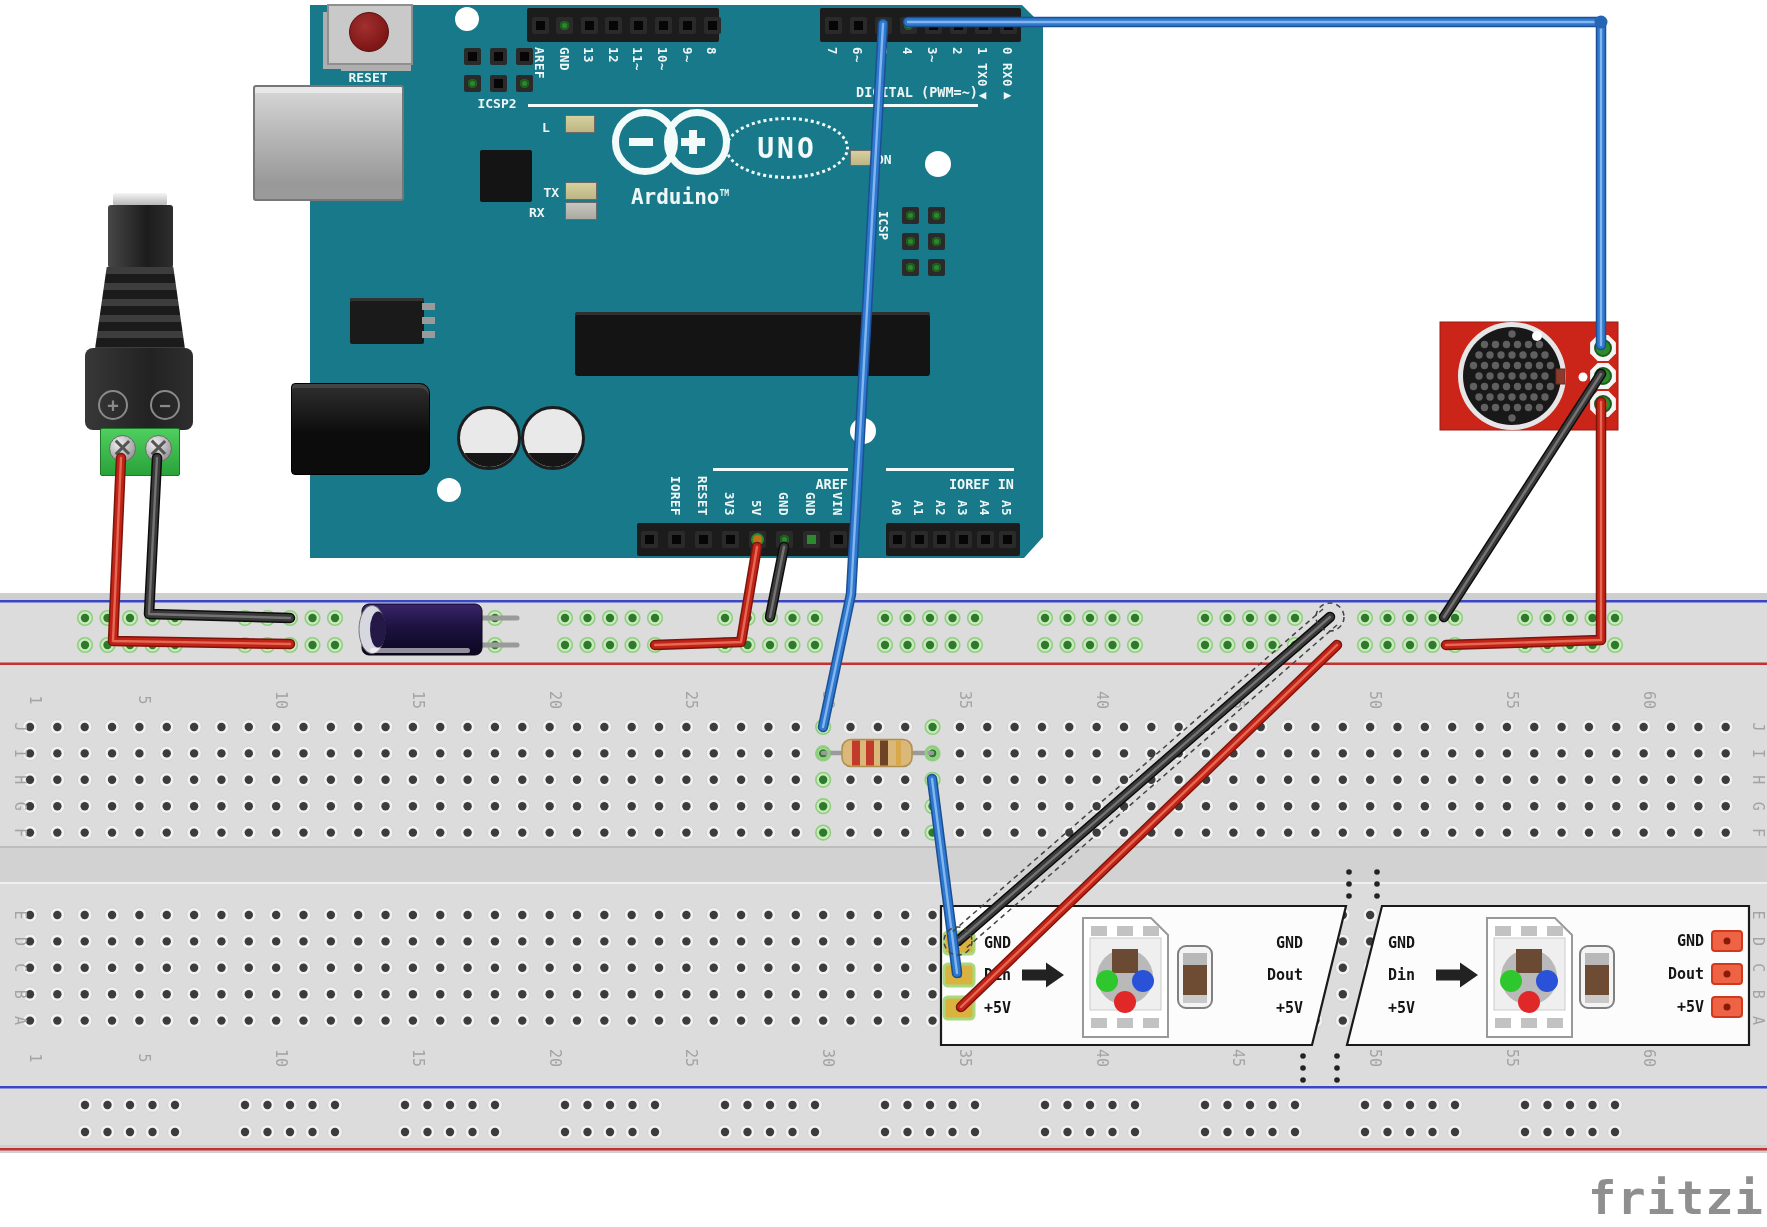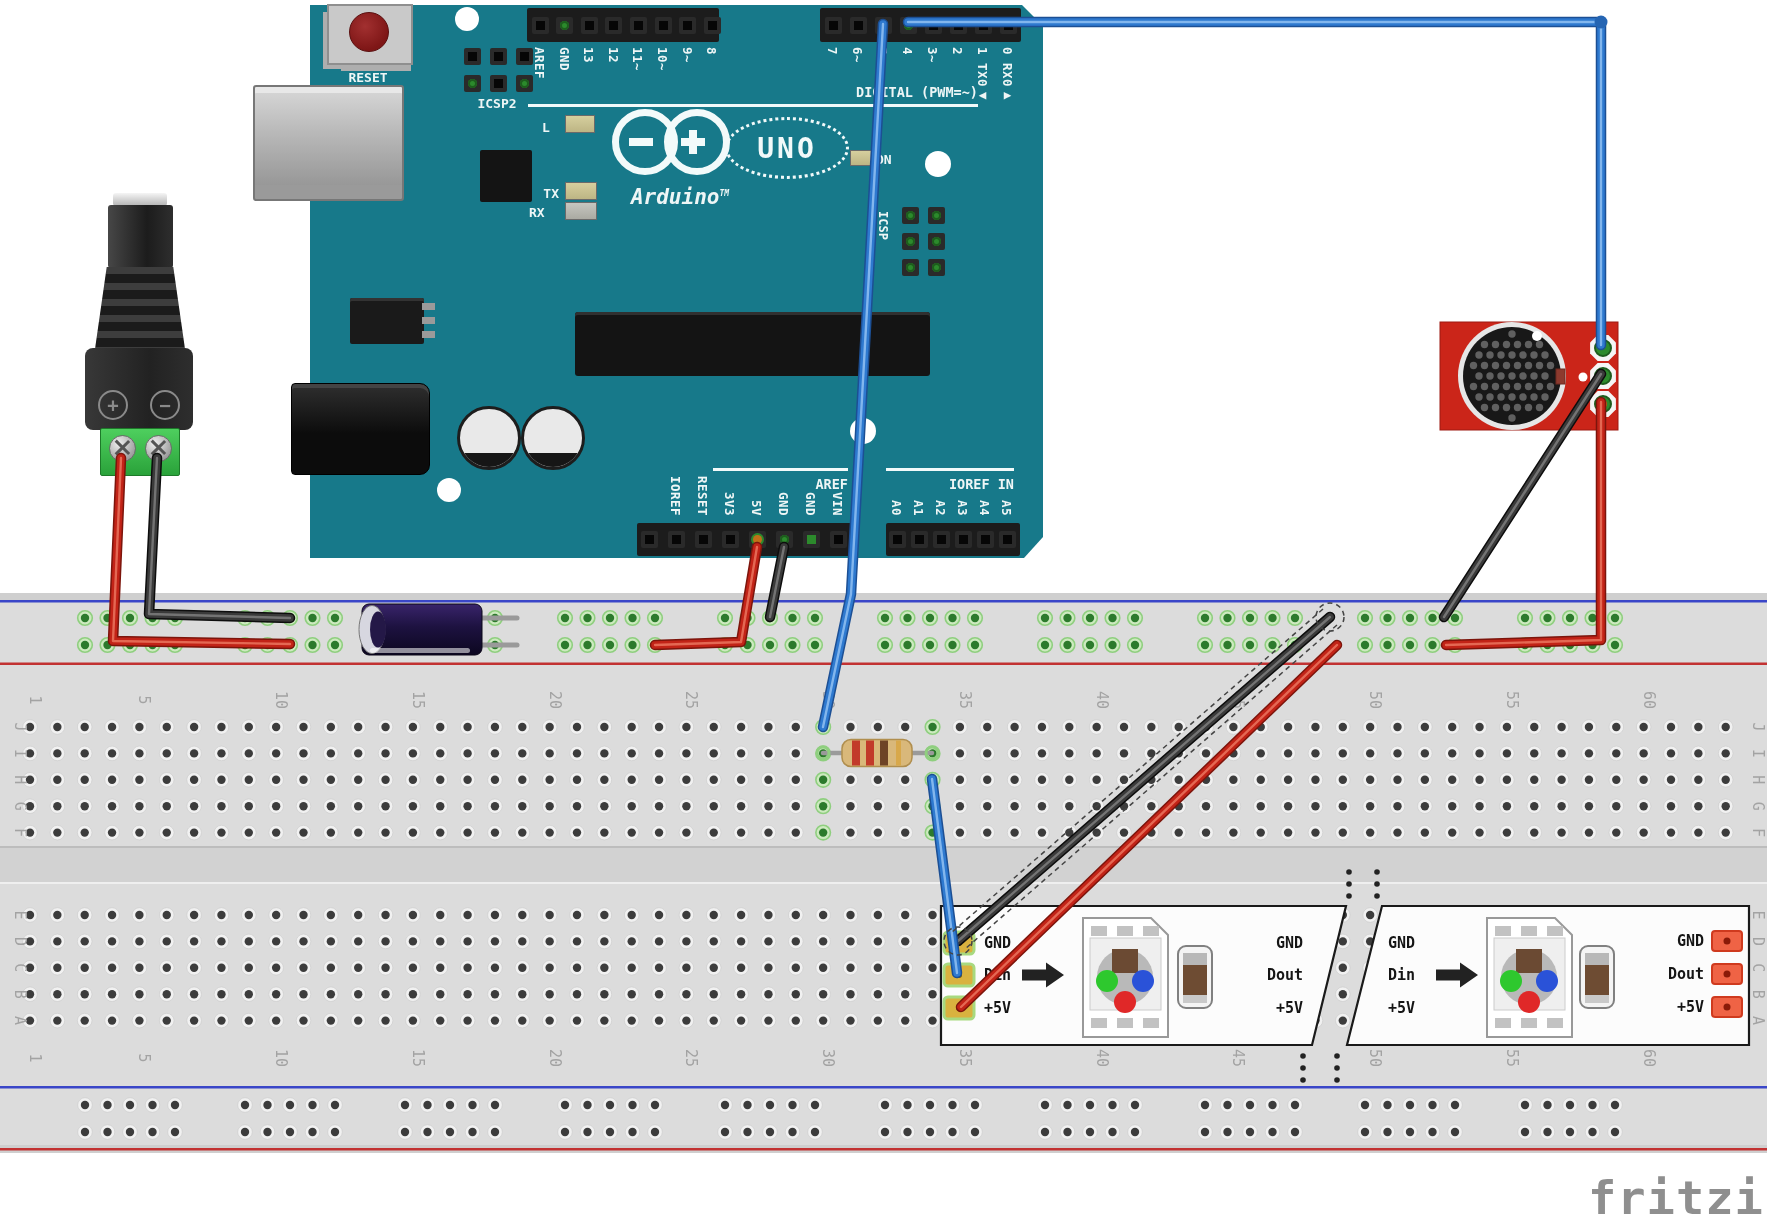--- a/index.html
+++ b/index.html
@@ -31,28 +31,28 @@
   .dig-cap{left:420px;top:79px;width:248px;text-align:right;font-size:13.5px;}
   .pow-cap{left:438px;top:471px;width:100px;text-align:right;font-size:13.5px;}
   .ana-cap{left:554px;top:471px;width:150px;text-align:right;font-size:13.5px;}
   .wline{position:absolute;background:#f2fafa;height:3px;}
   .wl1{left:218px;top:99px;width:450px;}
   .wl2{left:403px;top:463px;width:135px;}
   .wl3{left:576px;top:463px;width:128px;}
   .led-rect{position:absolute;border:1px solid #6a6a6a;background:linear-gradient(180deg,#d6cf9e,#bdb584);}
   .led-gray{background:linear-gradient(180deg,#c6c6c0,#aaaaa2);}
   .l-lbl{left:232px;top:115px;font-size:13px;}
-  .tx-lbl{left:219px;top:181px;font-size:13px;width:30px;text-align:right;}
+  .tx-lbl{left:219px;top:181px;font-size:13px;width:30px;text-align:right;font-family:Liberation Mono, monospace;}
   .rx-lbl{left:219px;top:200px;font-size:13px;width:30px;}
   .on-lbl{left:566px;top:147px;font-size:13px;}
   .logo-c{position:absolute;width:52px;height:52px;border:7px solid #f2fafa;border-radius:50%;}
   .logo-bar{position:absolute;background:#f2fafa;}
   .uno-oval{position:absolute;left:415px;top:112px;width:118px;height:56px;border:3px dotted #f2fafa;border-radius:50%;
      display:flex;align-items:center;justify-content:center;color:#f2fafa;font-size:28px;font-weight:700;letter-spacing:3px;}
-  .brand{left:300px;top:180px;width:140px;text-align:center;font-size:21px;font-style:italic;}
+  .brand{left:300px;top:180px;width:140px;text-align:center;font-size:21px;}
   .brand sup{font-size:8px;}
   .bigic{position:absolute;left:265px;top:307px;width:355px;height:64px;background:#141414;border-radius:3px;box-shadow:inset 0 3px 0 #303030;}
   .smallic{position:absolute;left:170px;top:145px;width:52px;height:52px;background:#141414;border-radius:2px;}
   .reg{position:absolute;left:40px;top:293px;width:74px;height:46px;background:#1a1a1a;border-radius:2px;box-shadow:inset 0 3px 0 #333;}
   .reg-tab{position:absolute;width:13px;height:7px;background:#9a9a9a;}
   .rcap{position:absolute;width:58px;height:58px;border-radius:50%;background:#e9e9e9;border:3px solid #1d1d1d;overflow:hidden;}
   .rcap::after{content:"";position:absolute;left:0;right:0;bottom:-2px;height:16px;background:#161616;}
   .mhole{position:absolute;border-radius:50%;background:#fff;}
   .vlab{position:absolute;writing-mode:vertical-rl;color:#eef6f6;font-size:12.5px;font-weight:700;letter-spacing:.5px;}
   .vlab-end{height:64px;text-align:end;}

